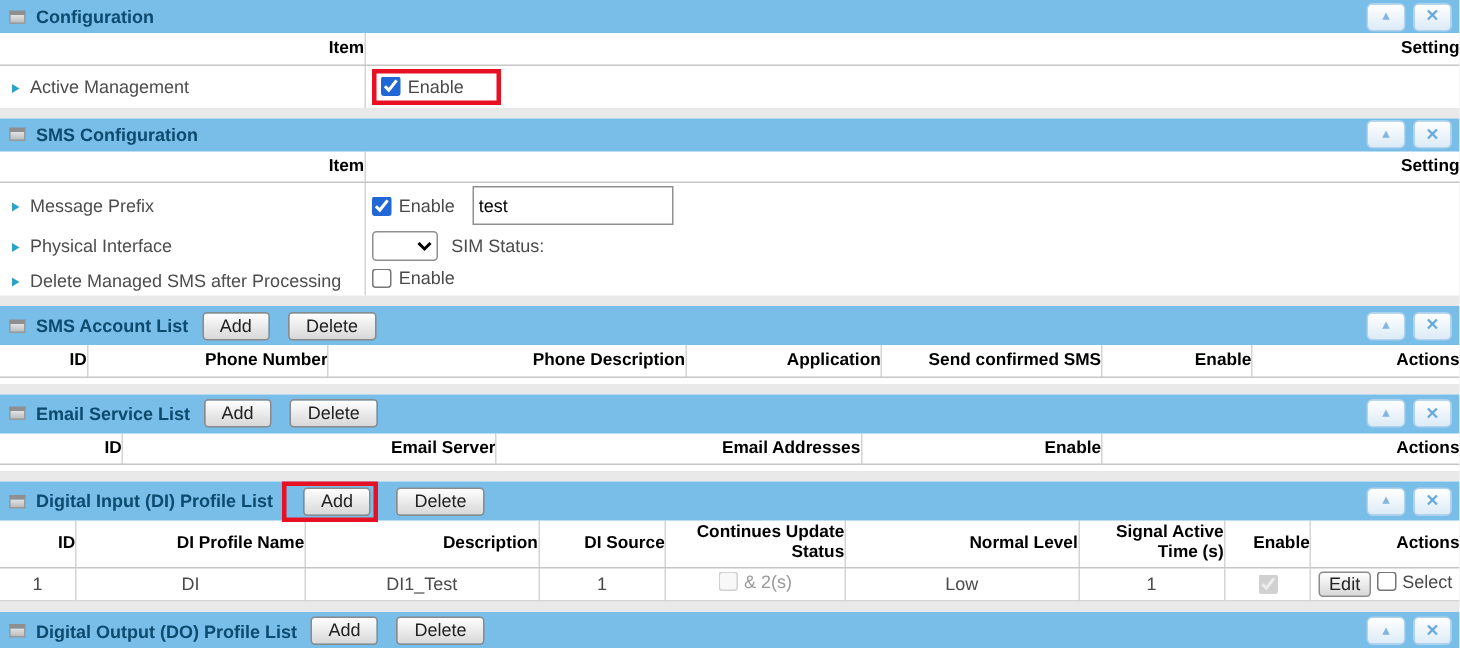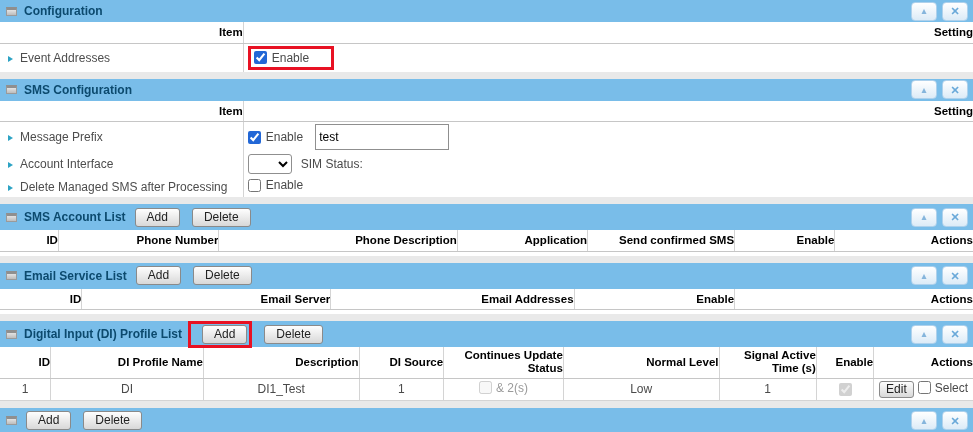--- a/index.html
+++ b/index.html
@@ -167,21 +167,21 @@
       <colgroup>
           <col style="width:25%">
           <col>
         </colgroup>
       <tbody>
           <tr>
         <th>Item</th>
         <th>Setting</th>
       </tr>
       <tr class="cfg-row">
-        <td class="item-cell"><span class="arrow"></span><span>Event Addresses</span></td>
+        <td class="item-cell"><span class="arrow"></span><span>Active Management</span></td>
         <td class="setting-cell">
           <span class="red-box-inline">
             <input type="checkbox" checked="" style="">
             <span>Enable</span>
           </span>
         </td>
       </tr>
     </tbody>
       </table>
   </div>
@@ -209,21 +209,21 @@
         <td class="item-cell"><span class="arrow"></span><span>Message Prefix</span></td>
         <td class="setting-cell">
           <span class="inline">
             <input type="checkbox" checked="" style="">
             <span>Enable</span>
             <input type="text" value="test" style="">
           </span>
         </td>
       </tr>
       <tr class="sms-row">
-        <td class="item-cell"><span class="arrow"></span><span>Account Interface</span></td>
+        <td class="item-cell"><span class="arrow"></span><span>Physical Interface</span></td>
         <td class="setting-cell">
           <span class="inline">
             <select></select>
             <span class="sim-label">SIM Status:</span>
           </span>
         </td>
       </tr>
       <tr class="sms-row">
         <td class="item-cell"><span class="arrow"></span><span>Delete Managed SMS after Processing</span></td>
         <td class="setting-cell">
@@ -364,20 +364,21 @@
           </span>
         </td>
       </tr>
     </tbody>
       </table>
   </div>
 
   <div class="section">
     <div class="sec-hdr with-btns">
       <span class="win-icon"></span>
+      <span class="sec-title">Digital Output (DO) Profile List</span>
       <button class="btn">Add</button>
       <button class="btn">Delete</button>
       <span class="hdr-btns">
         <button class="hdr-btn">▴</button>
         <button class="hdr-btn close">✕</button>
       </span>
     </div>
     <table class="divided">
       <colgroup>
         <col style="width:4.8%">

